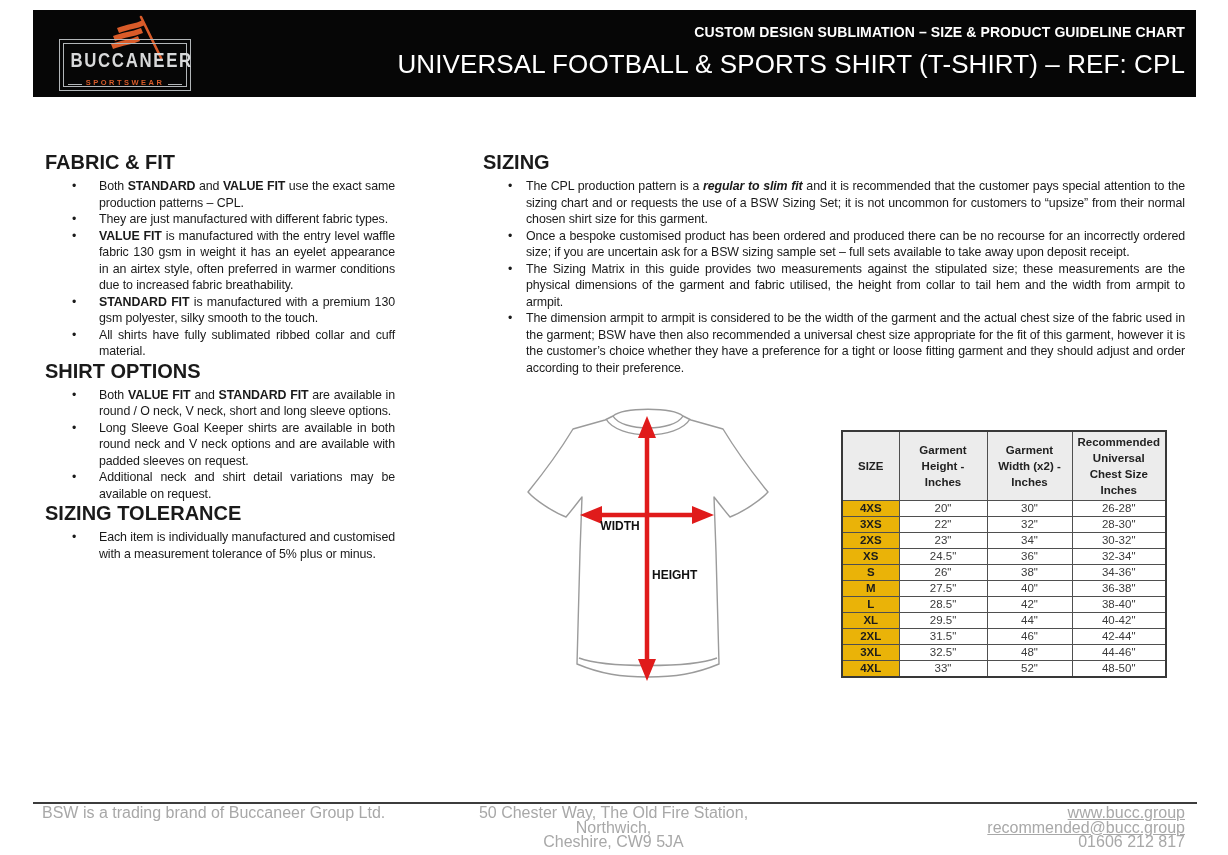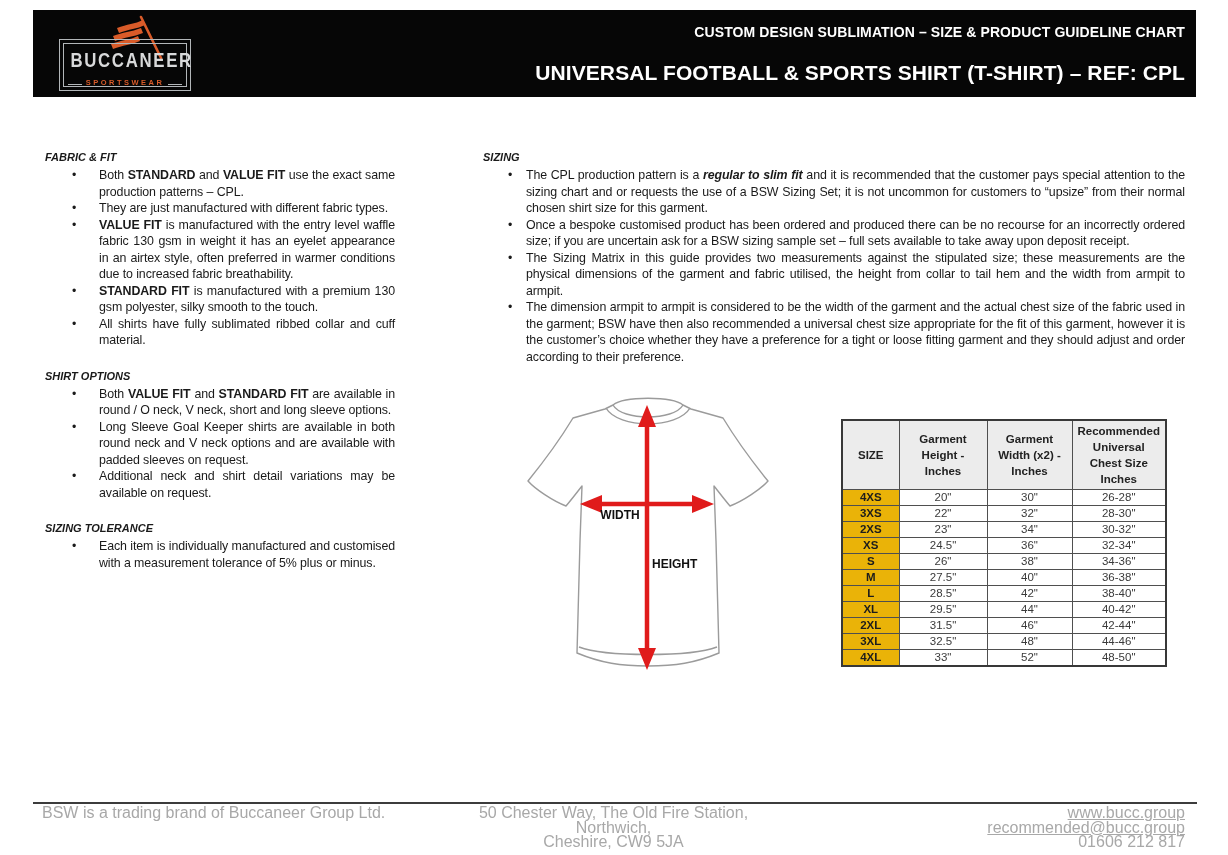--- a/index.html
+++ b/index.html
@@ -17,28 +17,28 @@
   .logo-frame-inner { position:absolute; inset:3px; border:1px solid #b2b6b9; }
   .logo-brand { position:absolute; left:0; right:0; top:9px; text-align:center;
     color:#d8d9da; font-weight:700; font-size:20px; letter-spacing:2px;
     transform:scaleX(.84); white-space:nowrap; }
   .logo-sub { position:absolute; left:8px; right:8px; bottom:3px; display:flex;
     align-items:flex-end; gap:4px; }
   .logo-sub .bar { flex:1; height:3px; border-top:1px solid #b2b6b9; border-bottom:1px solid #b2b6b9; }
   .logo-sub .txt { color:#d95b29; font-weight:700; font-size:7.5px; letter-spacing:2.5px; white-space:nowrap; }
   .header-titles { margin-left:auto; padding:14px 11px 0 0; text-align:right; color:#ffffff; }
   .header-title-1 { font-size:14px; font-weight:700; letter-spacing:.1px; }
-  .header-title-2 { margin-top:21px; font-size:21px; font-weight:700; letter-spacing:.1px; }
+  .header-title-2 { margin-top:9px; font-size:26px; font-weight:400; letter-spacing:.1px; }
 
   
   .columns { position:absolute; left:45px; top:151px; width:1140px; display:flex; gap:88px; }
   .col-left { width:350px; }
   .col-right { width:702px; }
-  .sec-title { font-size:11px; font-weight:700; margin-bottom:4px;font-style:italic; }
-  .sec-title.gap { margin-top:21px; }
+  .sec-title { font-size:20px; font-weight:700; margin-bottom:4px; }
+  .sec-title.gap { }
   ul.bullets { list-style:none; }
   .bullets li { position:relative; font-size:12.4px; line-height:16.5px;
     text-align:justify; letter-spacing:-0.1px; }
   .col-left .bullets li { padding-left:54px; }
   .col-left .bullets li::before { content:"•"; position:absolute; left:27px; }
   .col-right .bullets li { padding-left:43px; }
   .col-right .bullets li::before { content:"•"; position:absolute; left:25px; }
 
   
   .diagram-row { position:relative; height:300px; margin-top:14px; }

